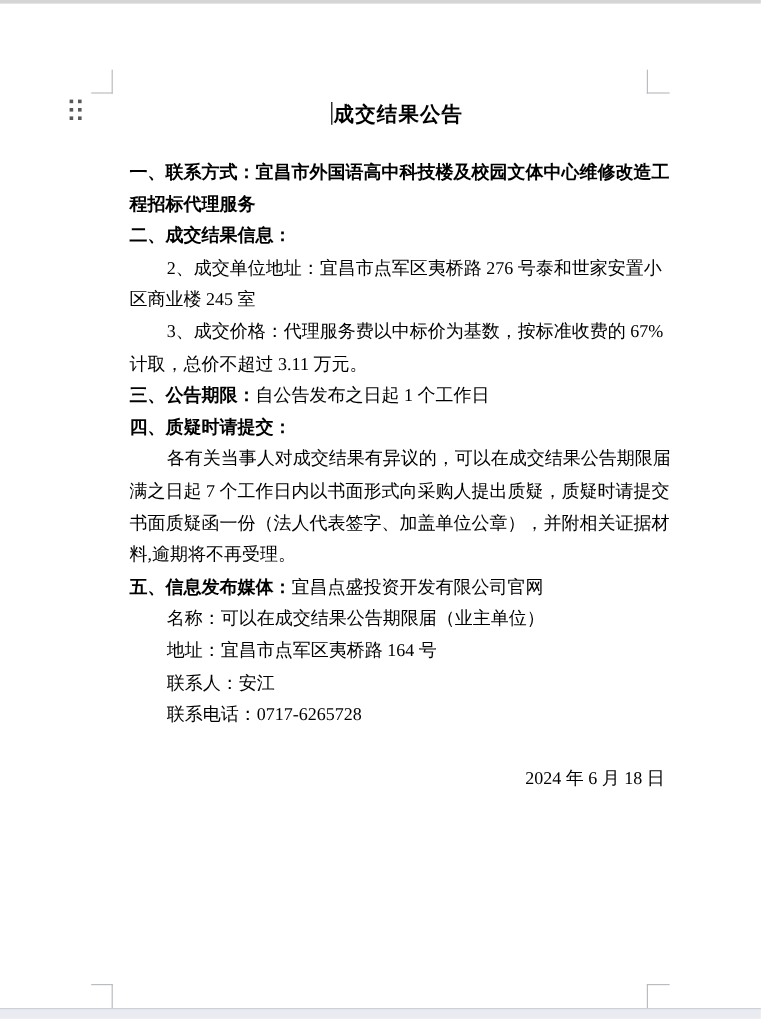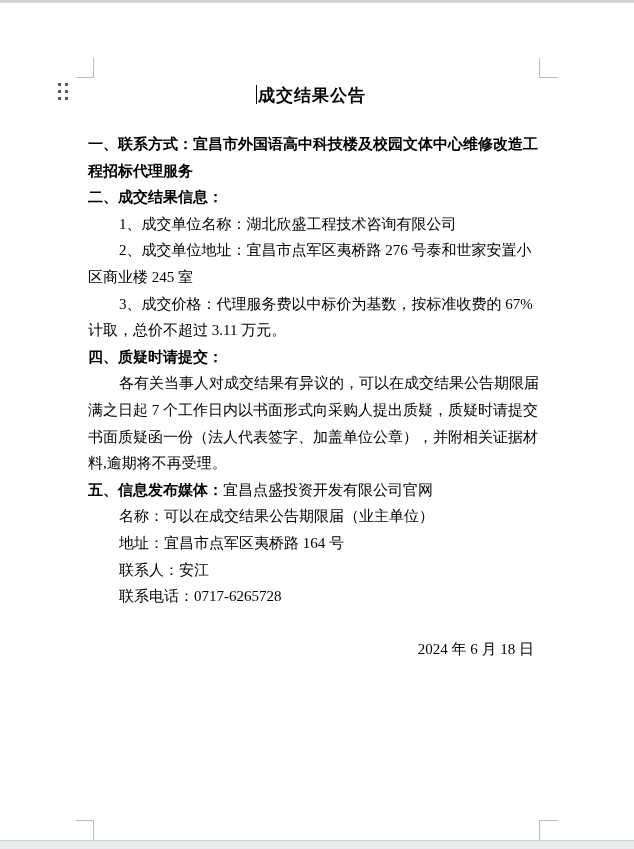--- a/index.html
+++ b/index.html
@@ -34,21 +34,21 @@
   .dots {
     position: absolute; left: 58px; top: 83px;
     display: grid;
     grid-template-columns: repeat(2, 3px);
     grid-auto-rows: 3px;
     column-gap: 4px; row-gap: 4px;
   }
   .dots span { width: 3px; height: 3px; background: #595959; display: block; }
 
   .content {
-    position: absolute; left: 88px; top: 77px; width: 446px; font-family: Liberation Serif, serif;
+    position: absolute; left: 108px; top: 77px; width: 446px; font-family: Liberation Serif, serif;
   }
   .title-line {
     height: 47px;
     padding-top: 7px;
     text-align: center;
     font-size: 17px;
     font-weight: bold;
     letter-spacing: 1px;
     white-space: nowrap;
   }
@@ -87,25 +87,25 @@
     <span></span>
     <span></span>
 </div>
 
 <div class="content">
   <div class="title-line"><span class="caret"></span><span>成交结果公告</span></div>
   <div>
       <div class="line"><b>一、联系方式：宜昌市外国语高中科技楼及校园文体中心维修改造工</b></div>
       <div class="line"><b>程招标代理服务</b></div>
       <div class="line"><b>二、成交结果信息：</b></div>
-      <div class="line indent">1、成交单位名称：湖北欣盛工程技术咨询有限公司</div>
       <div class="line indent">2、成交单位地址：宜昌市点军区夷桥路 276 号泰和世家安置小</div>
       <div class="line">区商业楼 245 室</div>
       <div class="line indent">3、成交价格：代理服务费以中标价为基数，按标准收费的 67%</div>
       <div class="line">计取，总价不超过 3.11 万元。</div>
+      <div class="line"><b>三、公告期限：</b>自公告发布之日起 1 个工作日</div>
       <div class="line"><b>四、质疑时请提交：</b></div>
       <div class="line indent">各有关当事人对成交结果有异议的，可以在成交结果公告期限届</div>
       <div class="line">满之日起 7 个工作日内以书面形式向采购人提出质疑，质疑时请提交</div>
       <div class="line">书面质疑函一份（法人代表签字、加盖单位公章），并附相关证据材</div>
       <div class="line">料,逾期将不再受理。</div>
       <div class="line"><b>五、信息发布媒体：</b>宜昌点盛投资开发有限公司官网</div>
       <div class="line indent">名称：可以在成交结果公告期限届（业主单位）</div>
       <div class="line indent">地址：宜昌市点军区夷桥路 164 号</div>
       <div class="line indent">联系人：安江</div>
       <div class="line indent">联系电话：0717-6265728</div>

